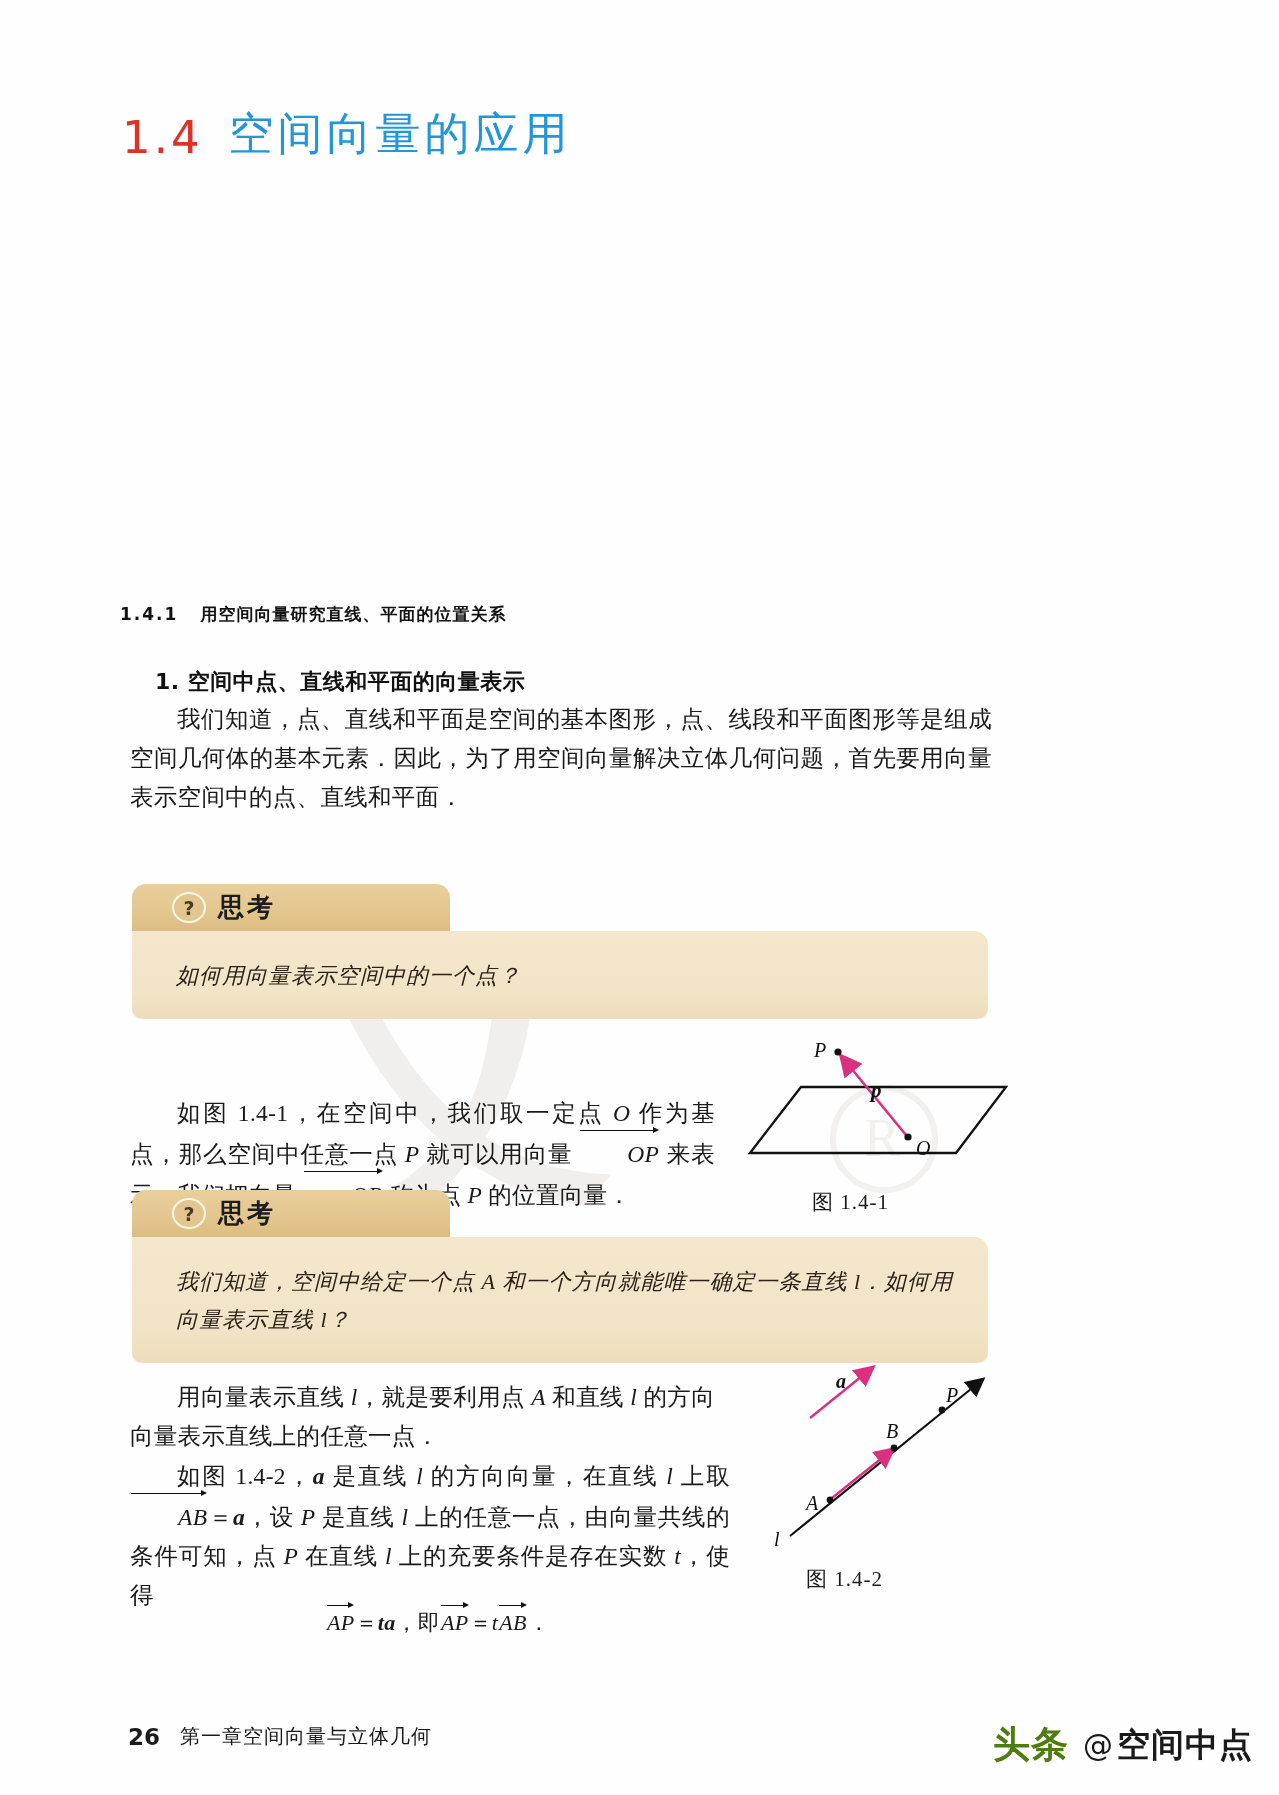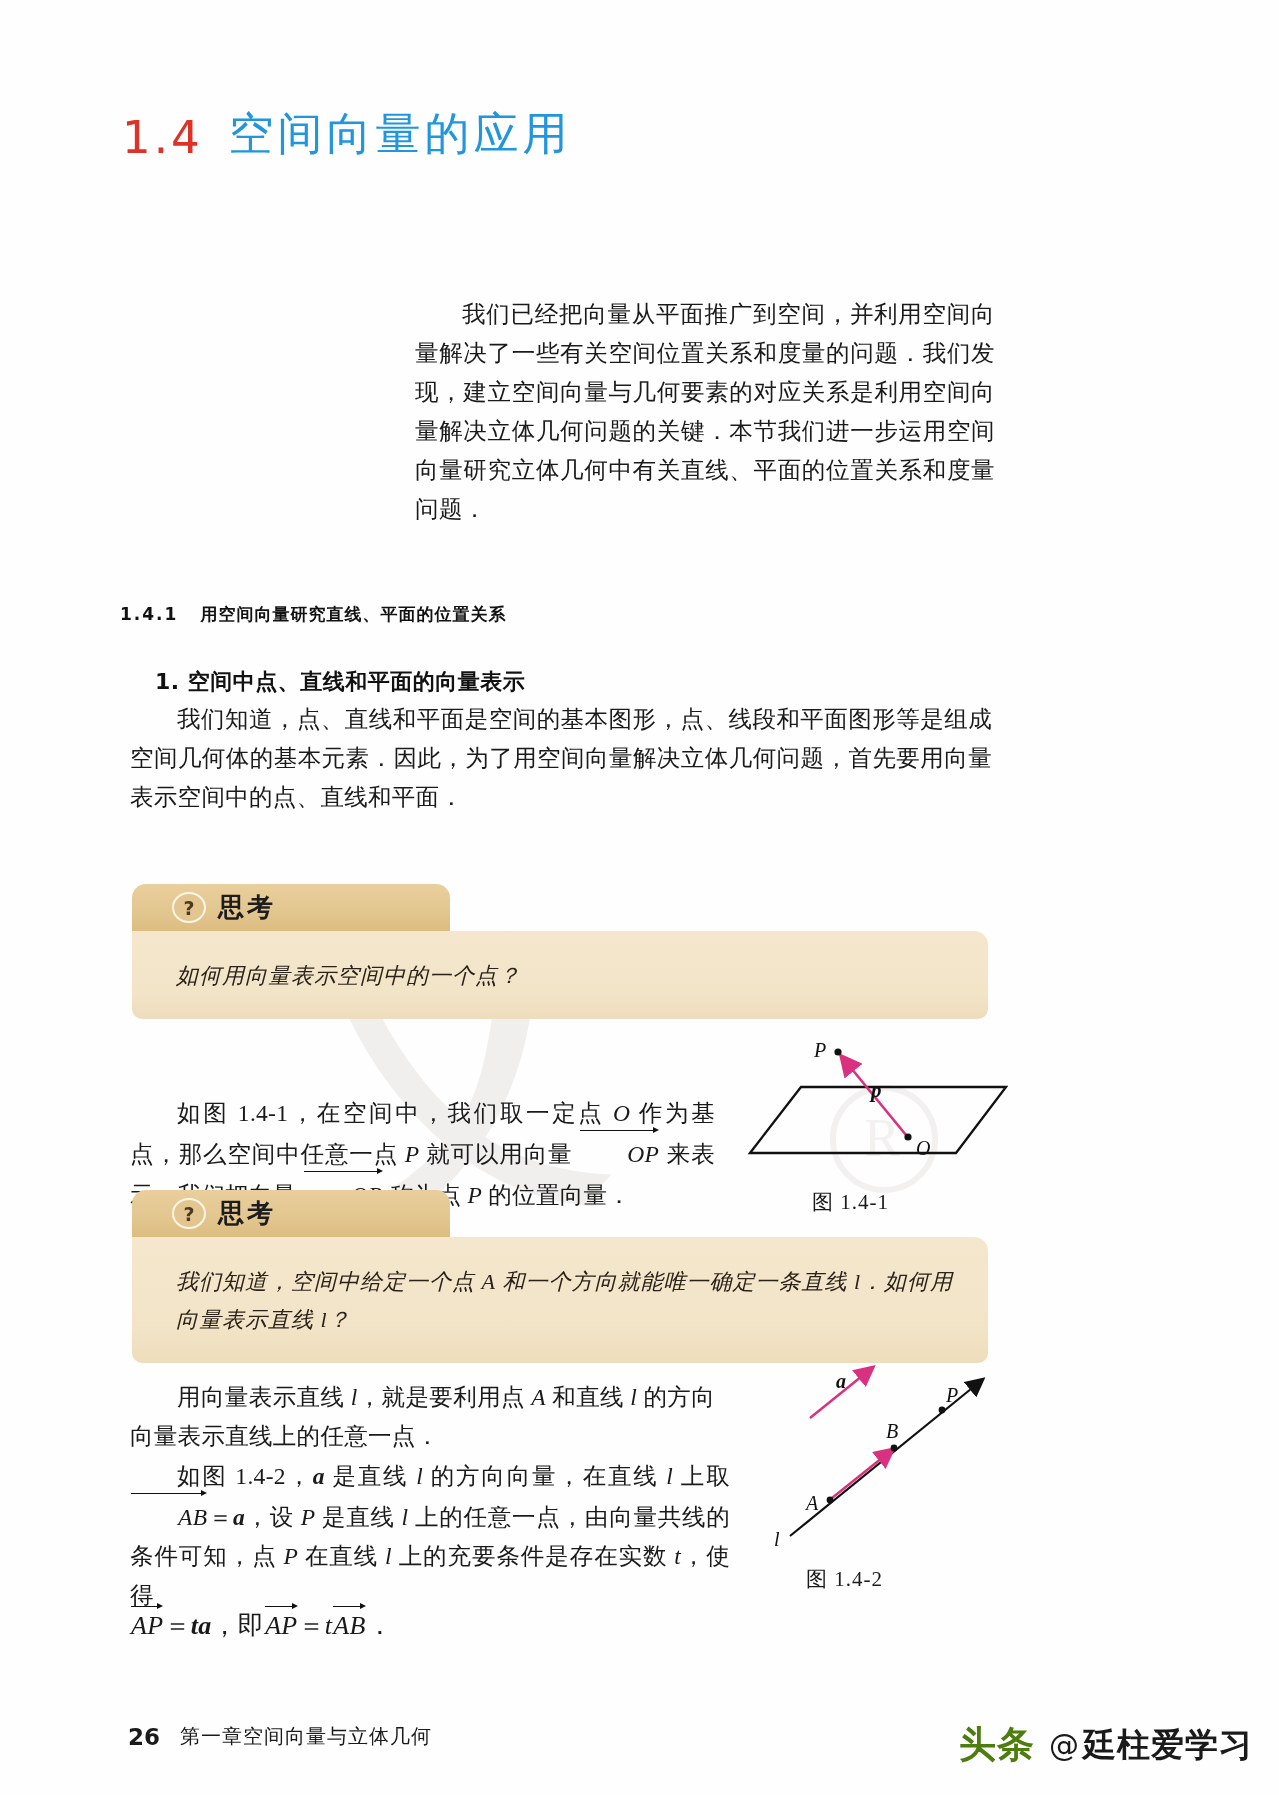--- a/index.html
+++ b/index.html
@@ -124,24 +124,25 @@
   }
   .p-indent { text-indent: 2em; }
 
   .p1 { left: 130px; top: 700px; width: 862px; }
   .p2 { left: 130px; top: 1094px; width: 585px; }
   .p3 { left: 130px; top: 1378px; width: 585px; }
   .p4 { left: 130px; top: 1457px; width: 600px; }
 
   .eq {
     position: absolute;
-    left: 130px;
+    left: 138px;
     top: 1608px;
     width: 600px;
-    font-size: 26px;
+    text-align: center;
+    font-size: 22px;
     letter-spacing: 0.3px;
   }
 
   
   .mi { font-style: italic; font-family: "Liberation Serif", serif; }
   .mb { font-style: italic; font-weight: 700; font-family: "Liberation Serif", serif; }
 
   
   .vec {
     position: relative;
@@ -289,21 +290,20 @@
 <div class="page">
 
   <div class="wm wm-big">义</div>
   <div class="wm wm-ring"></div>
 
   <div class="title-row">
     <span class="title-num">1.4</span>
     <span class="title-text">空间向量的应用</span>
   </div>
 
-  <div class="intro">我们已经把向量从平面推广到空间，并利用空间向量解决了一些有关空间位置关系和度量的问题．我们发现，建立空间向量与几何要素的对应关系是利用空间向量解决立体几何问题的关键．本节我们进一步运用空间向量研究立体几何中有关直线、平面的位置关系和度量问题．</div>
 
   <div class="h2">
     <span class="h2-num">1.4.1</span>
     <span>用空间向量研究直线、平面的位置关系</span>
   </div>
 
   <div class="h3">1. 空间中点、直线和平面的向量表示</div>
 
   <div class="para p1 p-indent">我们知道，点、直线和平面是空间的基本图形，点、线段和平面图形等是组成空间几何体的基本元素．因此，为了用空间向量解决立体几何问题，首先要用向量表示空间中的点、直线和平面．</div>
 
@@ -393,16 +393,16 @@
   <div class="footer">
     <span class="pg">26</span>
     <span class="ftxt">第一章</span>
     <span class="ftxt sp"></span>
     <span class="ftxt">空间向量与立体几何</span>
   </div>
 
   <div class="brand">
     <span class="brand-logo">头条</span>
     <span class="brand-at">@</span>
-    <span class="brand-name">廷柱爱学习</span>
+    <span class="brand-name">空间中点</span>
   </div>
 
 </div>
 
 </body></html>

